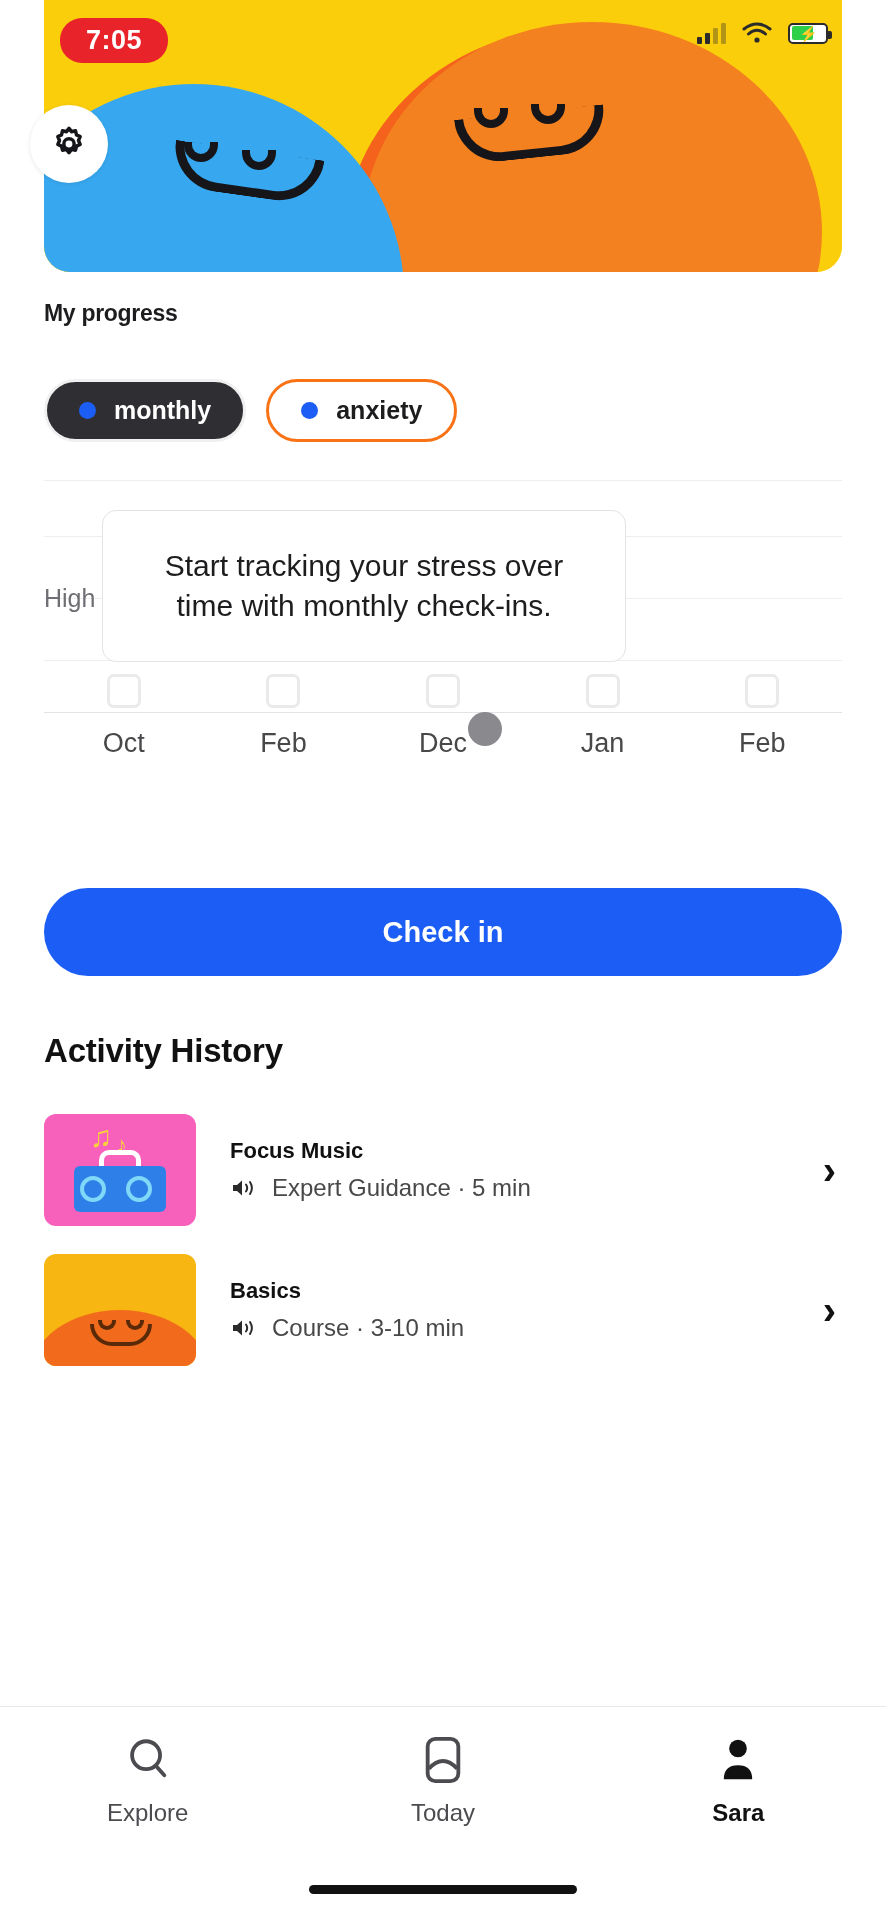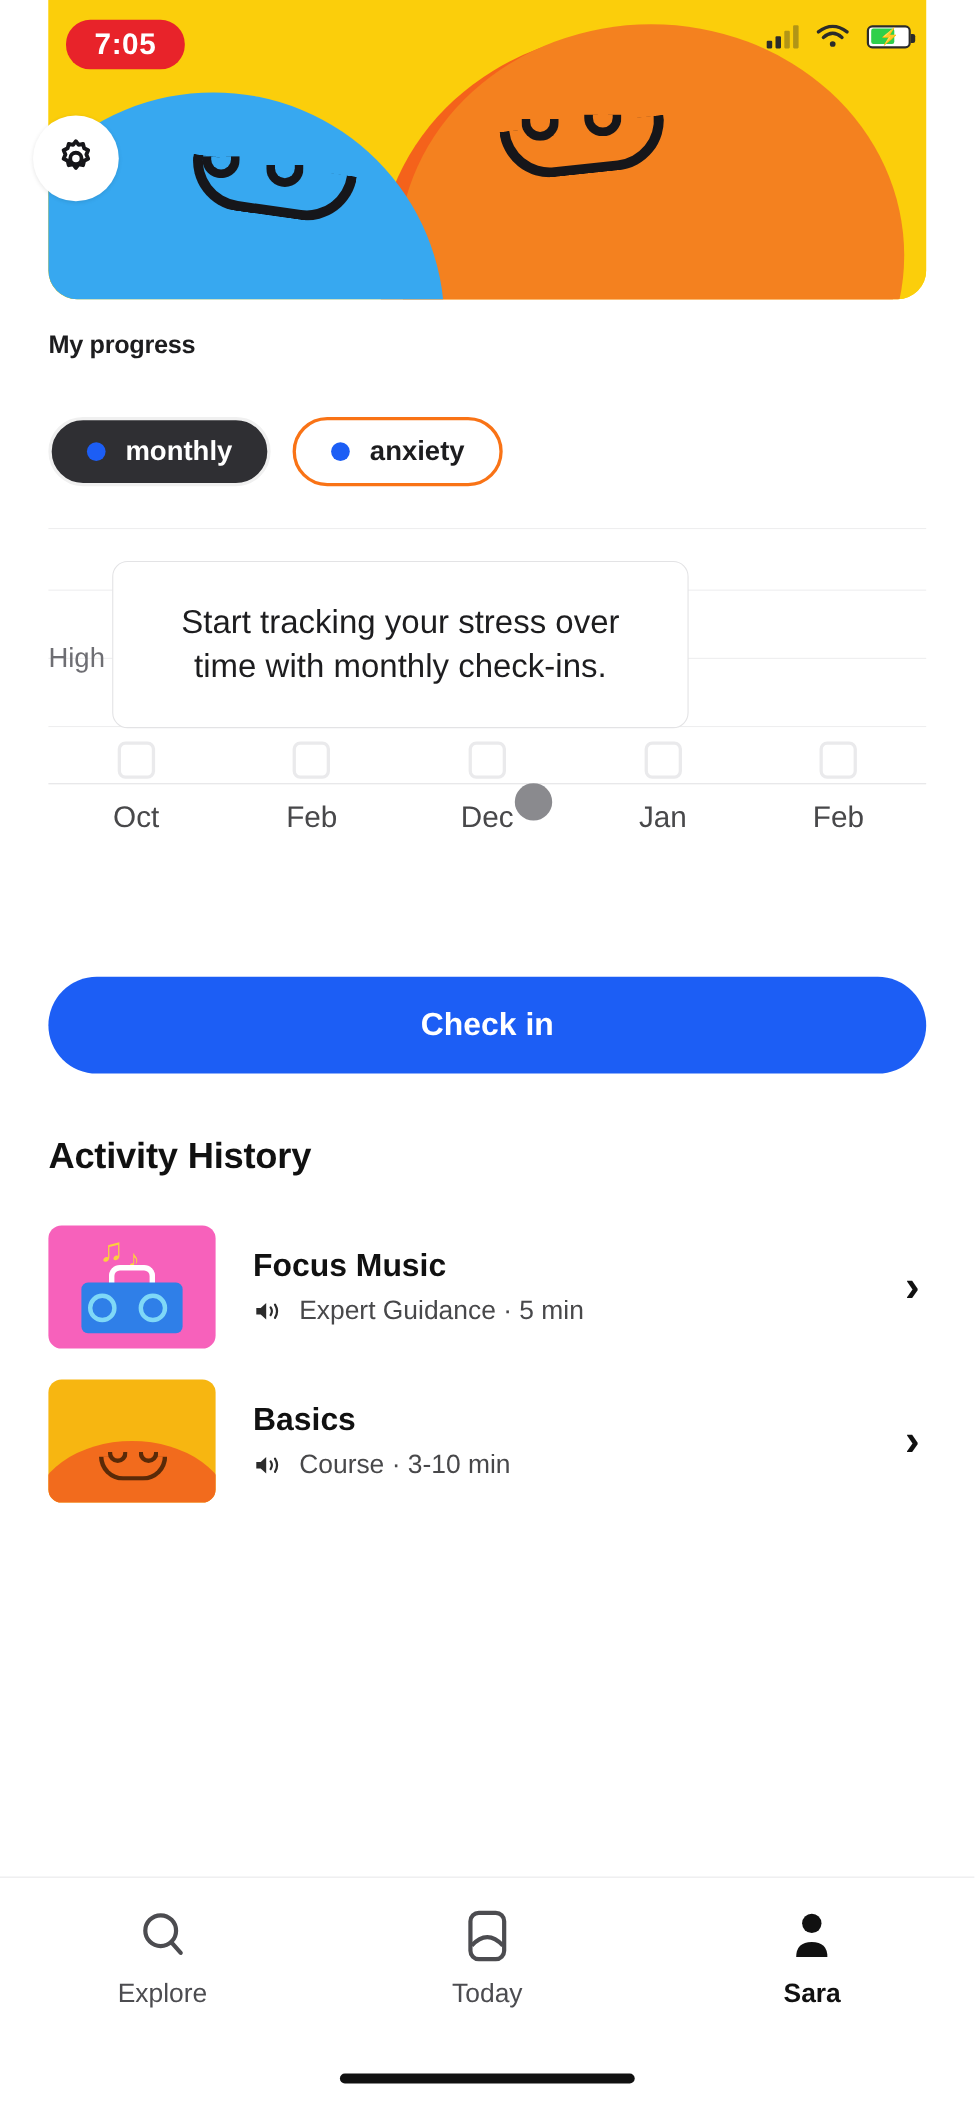--- a/index.html
+++ b/index.html
@@ -185,21 +185,21 @@
   }
 
   .h2 { font-size: 33px; font-weight: bold; color: #111; margin-top: 56px; letter-spacing: -.2px; }
 
   .list { margin-top: 30px; }
   .row { display: flex; align-items: center; gap: 34px; padding: 14px 0; }
   .thumb { width: 152px; height: 112px; border-radius: 12px; position: relative; overflow: hidden; flex: none; }
   .thumb.pink { background: #F761BB; }
   .thumb.amber { background: #F7B611; }
   .row-mid { flex: 1; min-width: 0; }
-  .row-title { font-size: 29px; font-weight: bold; color: #111; }
+  .row-title { font-size: 22px; font-weight: bold; color: #111; }
   .row-sub { display: flex; align-items: center; gap: 16px; margin-top: 10px; font-size: 24px; color: #48484a; }
   .chev { font-size: 40px; color: #111; font-weight: bold; line-height: 1; padding-right: 6px; }
 
   
   .bb-body { position:absolute; left:30px; top:52px; width:92px; height:46px; background:#2F7FE8; border-radius:6px; }
   .bb-handle { position:absolute; left:55px; top:36px; width:42px; height:20px; border:5px solid #fff; border-bottom:none; border-radius:10px 10px 0 0; }
   .bb-sp { position:absolute; top:62px; width:26px; height:26px; border:4px solid #7FD8F7; border-radius:50%; background:#2F7FE8;}
   .bb-sp.l{ left:36px; } .bb-sp.r{ left:82px; }
   .bb-note { position:absolute; color:#FBD13D; font-size:30px; line-height:1; }
   .bb-note.a { left:46px; top:8px; }

